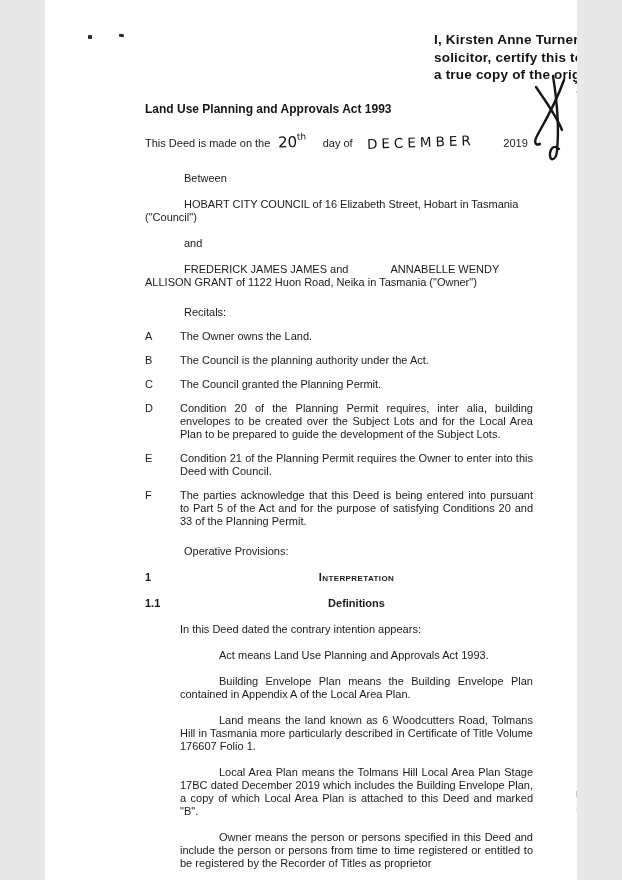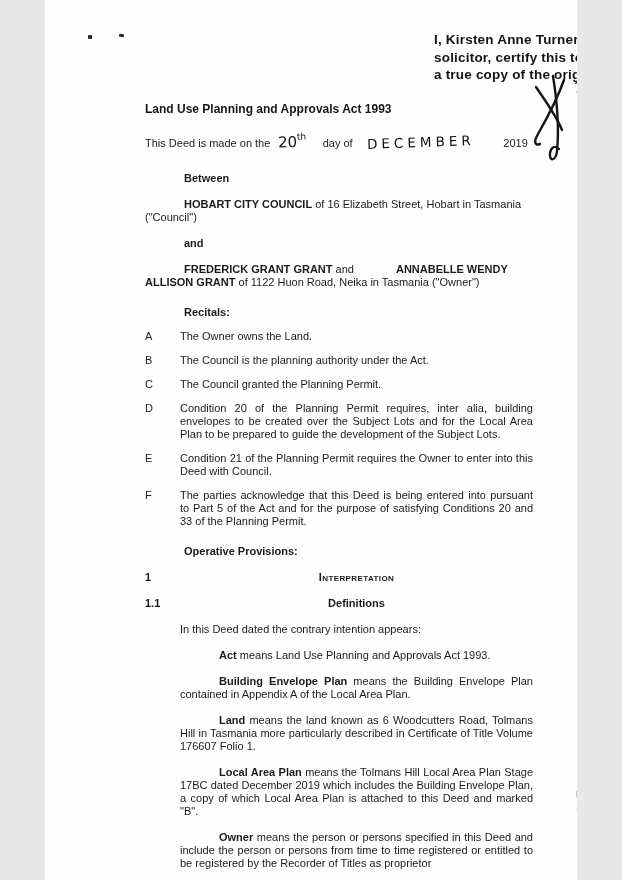--- a/index.html
+++ b/index.html
@@ -40,21 +40,21 @@
   .hw{
     font-family:"DejaVu Sans", sans-serif;color:#101010;
     display:inline-block;transform:rotate(-2deg);
   }
   .hw-day{font-size:15px;margin:0 16px 0 8px;}
   .hw-day sup{font-size:9px;vertical-align:7px;}
   .hw-month{font-size:13.5px;letter-spacing:4px;margin:0 0 0 14px;}
   .year{display:inline-block;margin-left:29px;}
 
   .para{margin:13px 0 0 0;}
-  .bold{font-weight:bold;padding-left:39px;}
+  .bold{font-weight:normal;padding-left:39px;}
   .gap-lg{margin-top:17px;}
 
   .recital{display:flex;margin-top:11px;}
   .recital .letter{width:35px;flex:0 0 35px;}
   .recital .rtext{flex:1;text-align:justify;}
 
   .sectionrow{display:flex;margin-top:13px;}
   .sectionrow .num{width:35px;flex:0 0 35px;font-weight:bold;}
   .sectionrow .stitle{flex:1;font-weight:bold;text-align:center;}
   .smallcaps{font-variant:small-caps;letter-spacing:.4px;}
@@ -92,21 +92,21 @@
     <div class="deedline">
       <span>This Deed is made on the</span><span class="hw hw-day"><span>20</span><sup>th</sup></span><span>day of</span><span class="hw hw-month">DECEMBER</span><span class="year">2019</span>
     </div>
 
     <p class="para gap-lg bold">Between</p>
 
     <p class="para"><span class="bold">HOBART CITY COUNCIL</span><span> of 16 Elizabeth Street, Hobart in Tasmania ("Council")</span></p>
 
     <p class="para bold">and</p>
 
-    <p class="para"><span class="bold">FREDERICK GRANT GRANT</span><span> and </span><span class="bold">ANNABELLE WENDY ALLISON GRANT</span><span> of 1122 Huon Road, Neika in Tasmania ("Owner")</span></p>
+    <p class="para"><span class="bold">FREDERICK JAMES JAMES</span><span> and </span><span class="bold">ANNABELLE WENDY ALLISON GRANT</span><span> of 1122 Huon Road, Neika in Tasmania ("Owner")</span></p>
 
     <p class="para gap-lg bold">Recitals:</p>
 
     <div class="recital">
       <span class="letter">A</span>
       <span class="rtext">The Owner owns the Land.</span>
     </div>
     <div class="recital">
       <span class="letter">B</span>
       <span class="rtext">The Council is the planning authority under the Act.</span>

